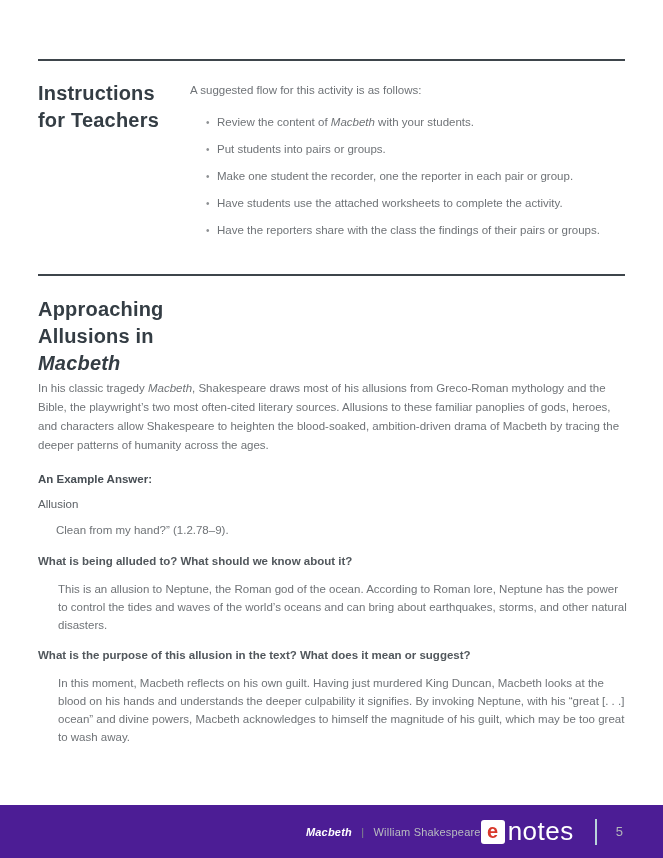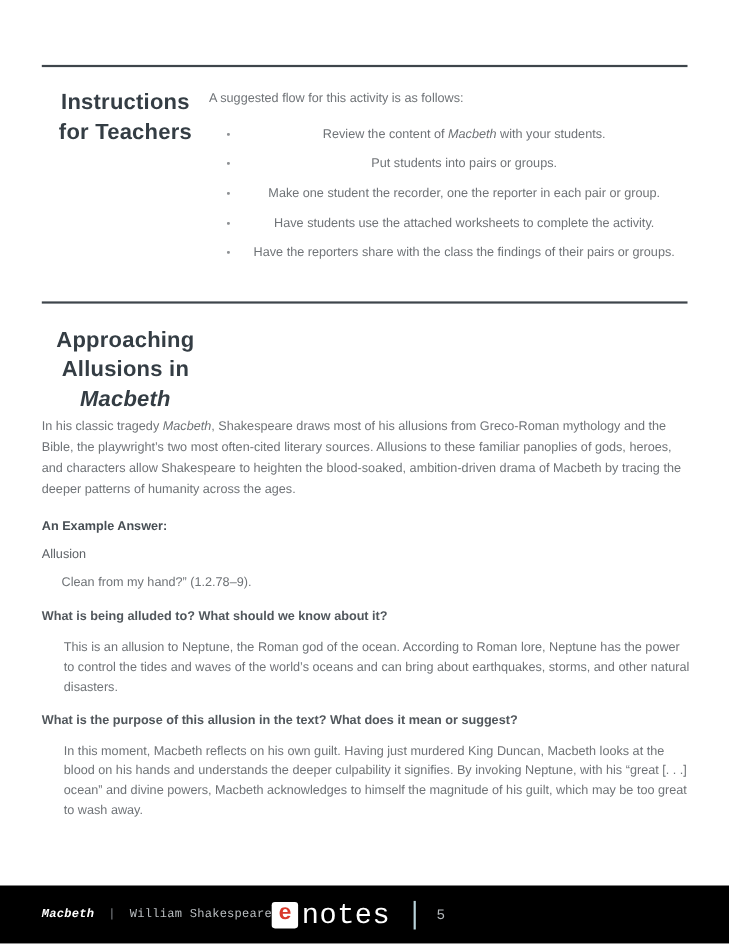--- a/index.html
+++ b/index.html
@@ -32,38 +32,36 @@
   #section-allusions   { top: 296px; flex-direction: column; }
 
   .left-col { width: 152px; flex: none; }
   .section-heading {
     margin: 0;
     font-size: 20px;
     line-height: 27px;
     font-weight: bold;
     color: #343d44;
     letter-spacing: 0.2px;
-    text-align: center;
   }
   .section-heading .hl { display: block; }
   .section-heading .italic { font-style: italic; }
 
   .right-col {
     flex: 1;
     color: #6f7377;
     font-size: 11.5px;
   }
 
   .intro { margin: 3px 0 0; line-height: 15px; }
 
   ul.bullets {
     list-style: none;
     margin: 17px 0 0;
     padding: 0 0 0 16px;
-    text-align: center;
   }
   ul.bullets li {
     position: relative;
     padding-left: 11px;
     margin-bottom: 12px;
     line-height: 15px;
   }
   ul.bullets li::before {
     content: "\2022";
     position: absolute;
@@ -100,27 +98,26 @@
     margin: 0 0 14px 20px;
     line-height: 18px;
   }
 
   .footer {
     position: absolute;
     left: 0;
     right: 0;
     bottom: 0;
     height: 53px;
-    background: #000000;
+    background: #4c1d95;
     display: flex;
     align-items: center;
-    justify-content: flex-start;
+    justify-content: flex-end;
     padding: 0 40px 0 38px;
     box-sizing: border-box;
-    font-family: Liberation Mono, monospace;
   }
   .footer-left { font-size: 11px; color: #b9bdc0; letter-spacing: 0.2px; }
   .footer-left .book { font-weight: bold; font-style: italic; color: #ffffff; }
   .footer-left .sep { color: #84898d; margin: 0 6px; }
   .footer-right { display: flex; align-items: center; }
   .logo { display: flex; align-items: center; }
   .logo-e {
     width: 24px;
     height: 24px;
     background: #ffffff;

